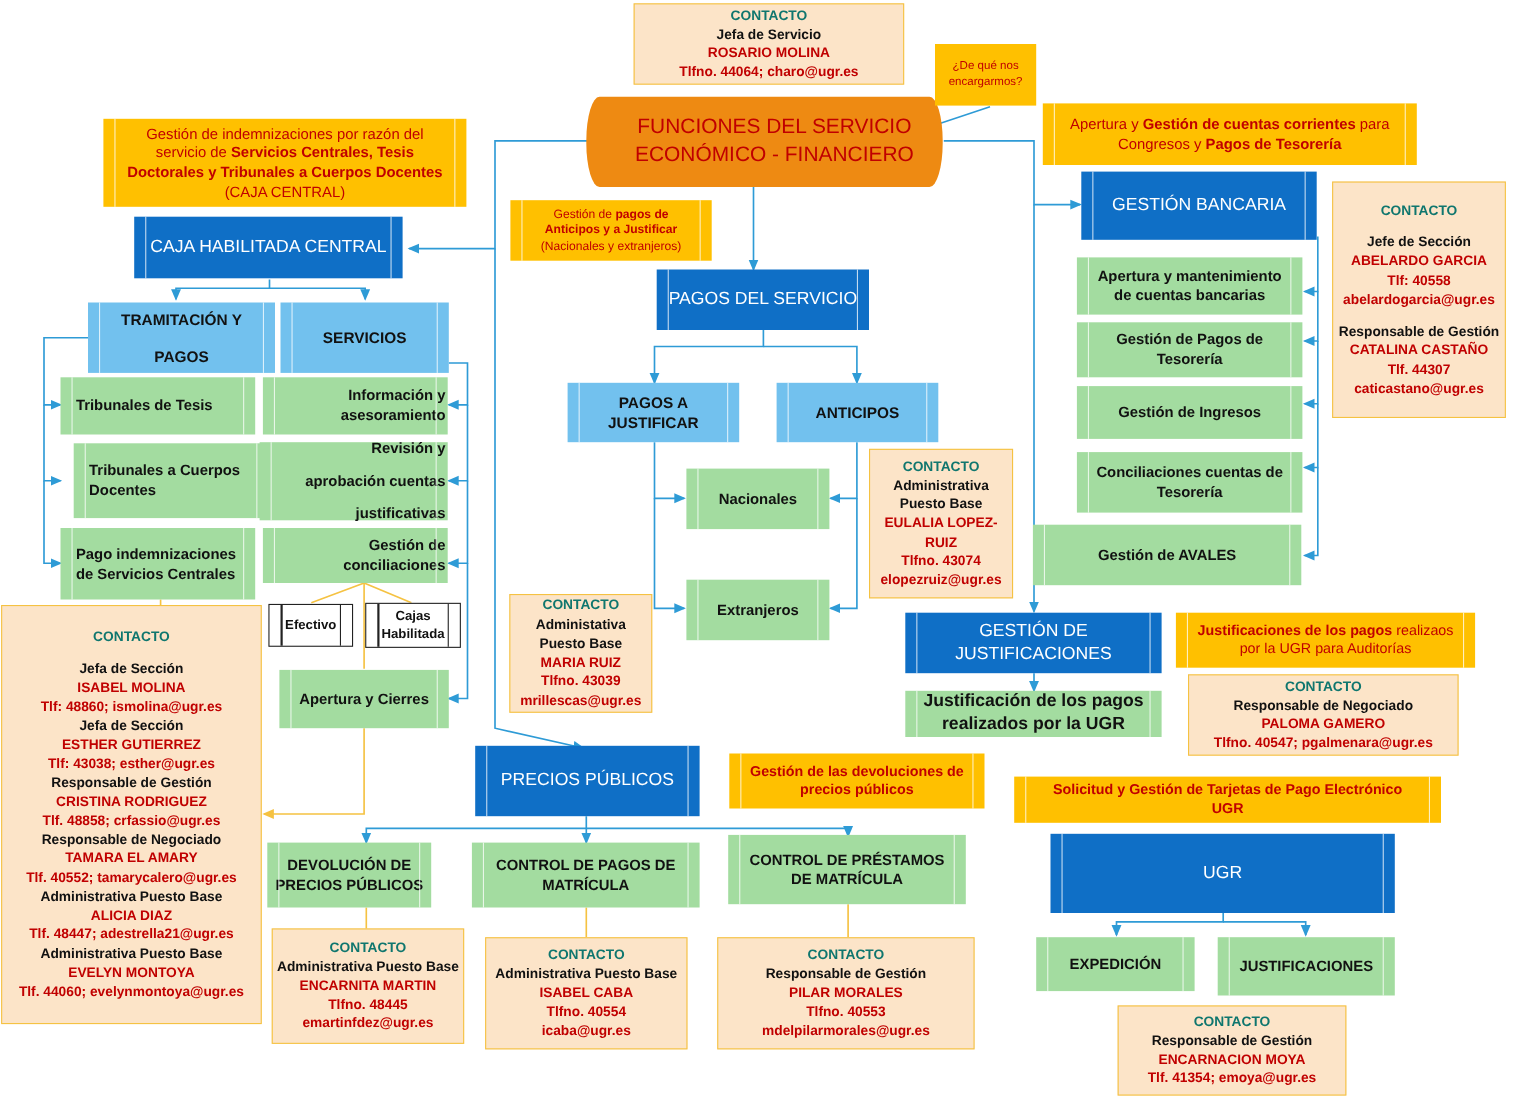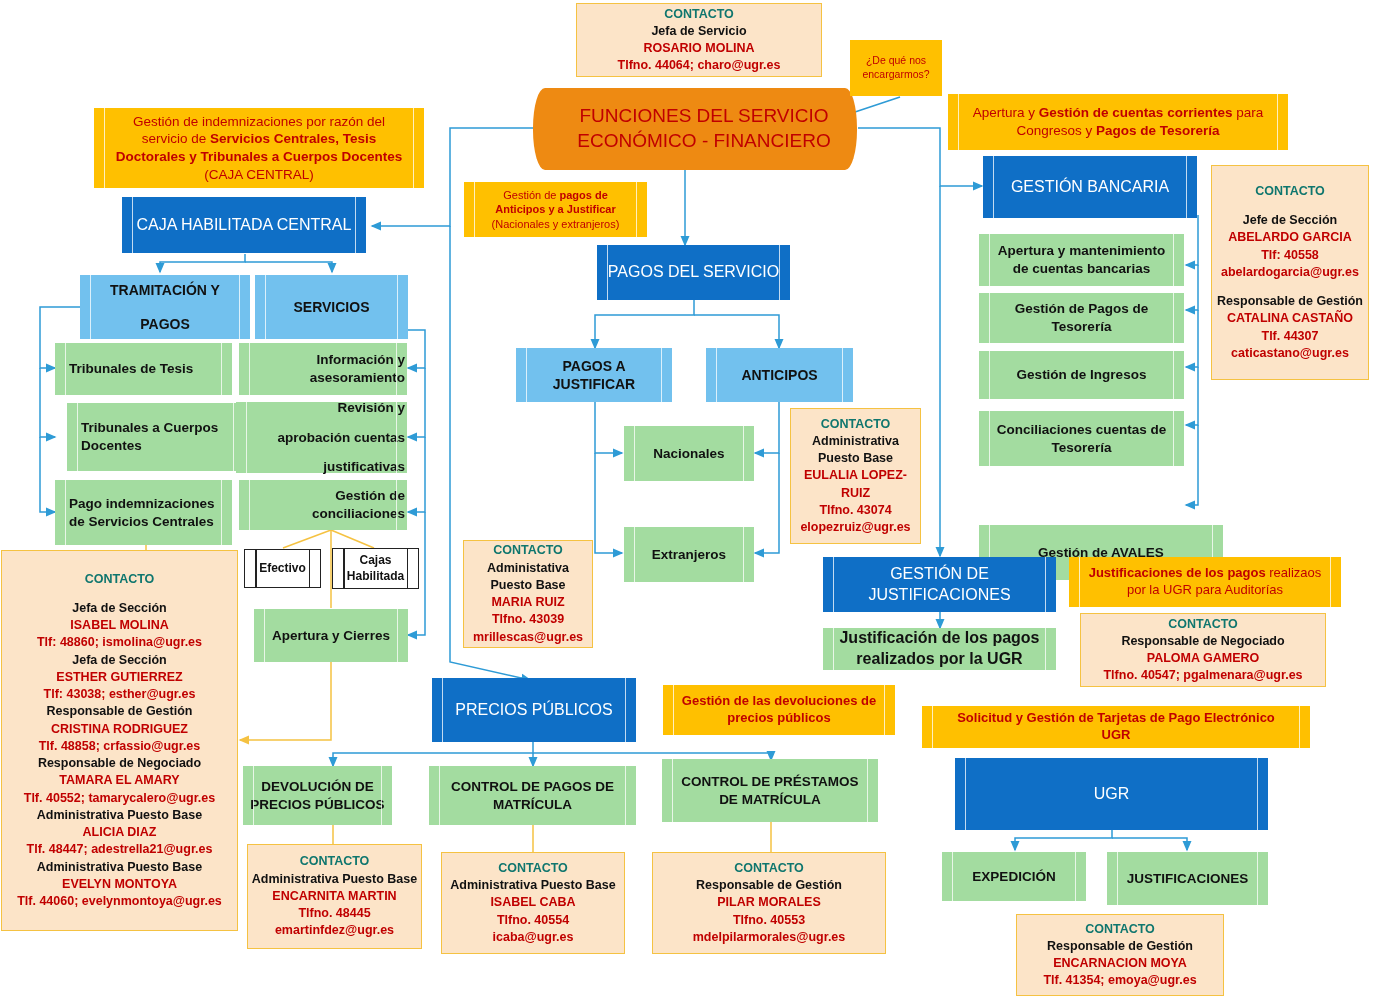--- a/index.html
+++ b/index.html
@@ -234,21 +234,21 @@
   <div>Gestión de Pagos de</div>
   <div>Tesorería</div>
 </div>
 <div class="box green proc" style="left:979px;top:351px;width:205px;height:48px;">
   <div>Gestión de Ingresos</div>
 </div>
 <div class="box green proc" style="left:979px;top:411px;width:205px;height:55px;">
   <div>Conciliaciones cuentas de</div>
   <div>Tesorería</div>
 </div>
-<div class="box green proc" style="left:979px;top:477px;width:244px;height:55px;margin-top:48px;">
+<div class="box green proc" style="left:939px;top:477px;width:244px;height:55px;">
   <div>Gestión de AVALES</div>
 </div>
 <div class="box contact" style="left:1211px;top:165px;width:158px;height:215px;">
   <div class="title">CONTACTO</div>
   <div class="gap"></div>
   <div>Jefe de Sección</div>
   <div class="red">ABELARDO GARCIA</div>
   <div class="red">Tlf: 40558</div>
   <div class="red">abelardogarcia@ugr.es</div>
   <div class="gap"></div>

